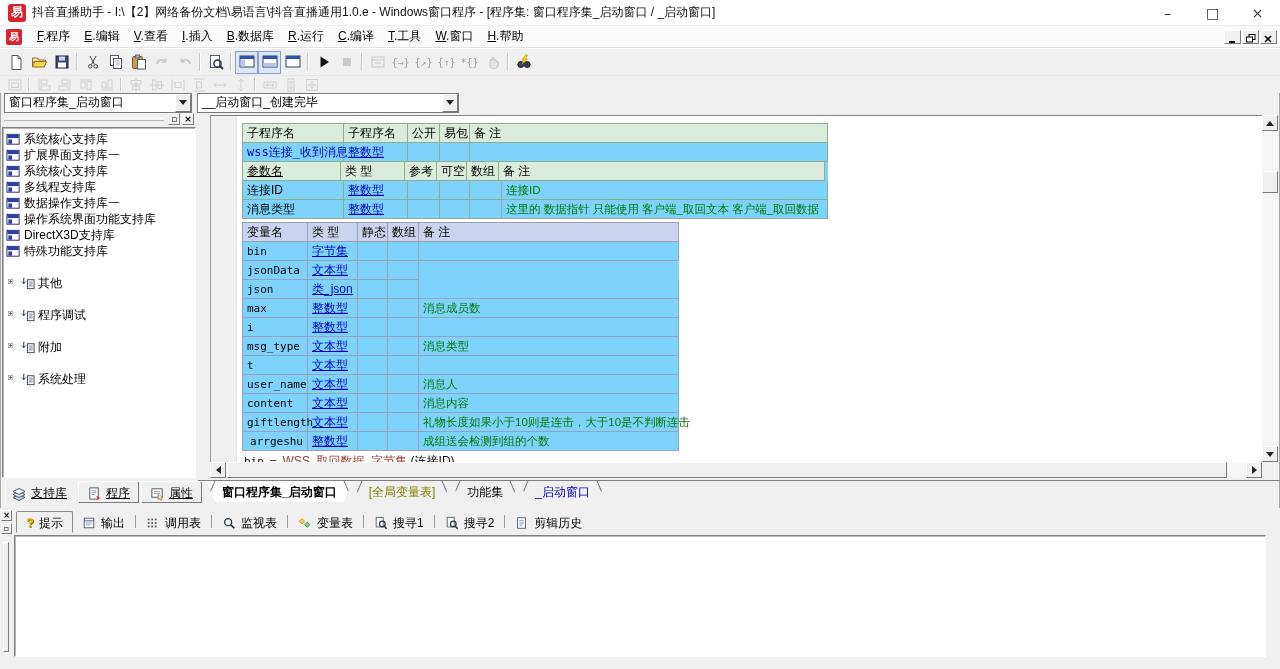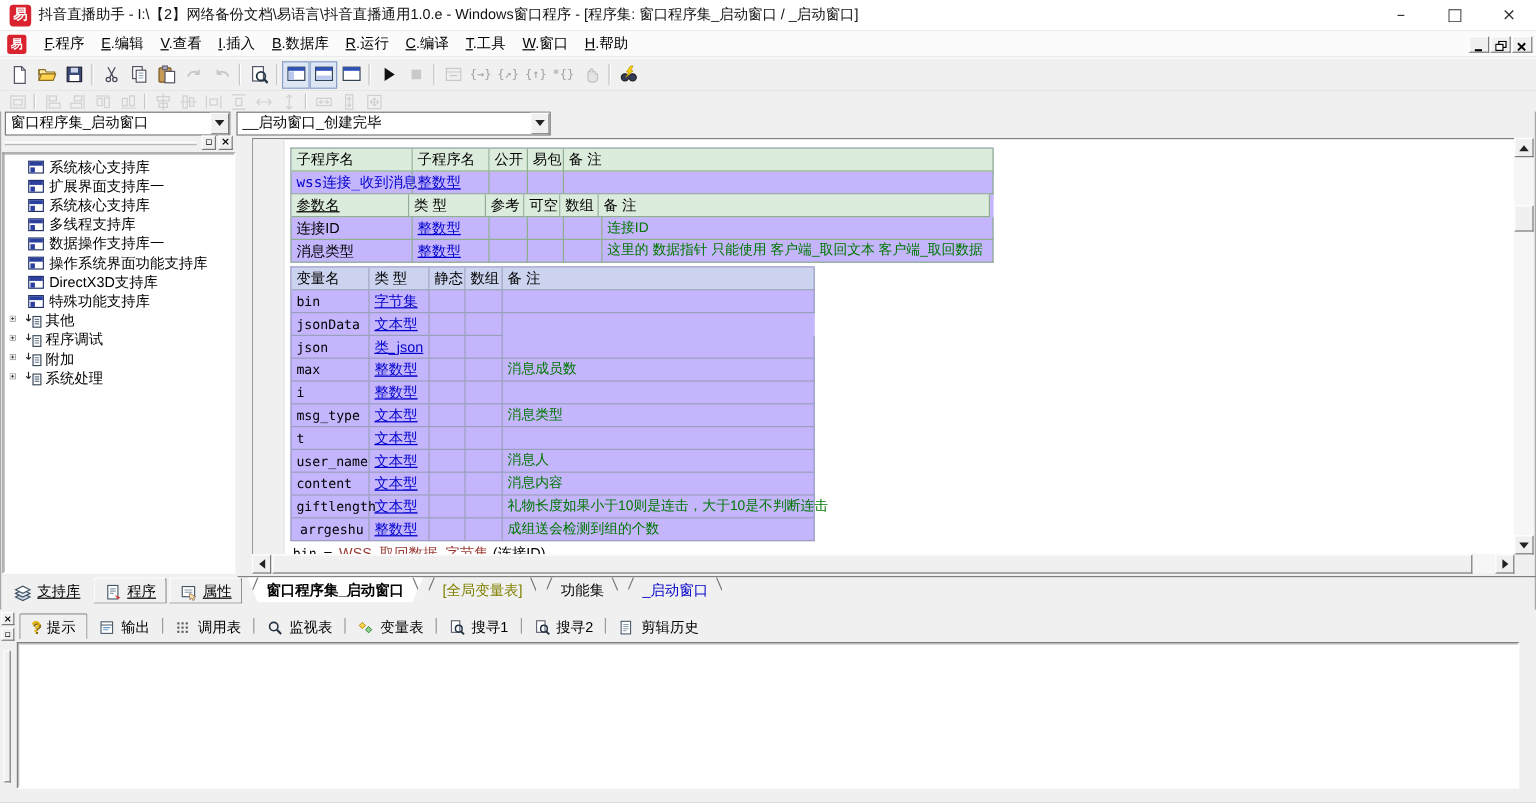--- a/index.html
+++ b/index.html
@@ -58,30 +58,30 @@
   .arrow-down{width:0;height:0;border-left:4px solid transparent;border-right:4px solid transparent;border-top:5px solid #222;}
 
   
   .panelhead{left:2px;top:113px;width:194px;height:13px;}
   .grip{position:absolute;left:2px;top:5px;width:160px;height:3px;border-top:1px solid #fff;border-bottom:1px solid #b8b8b8;}
   .ph-btn{position:absolute;top:0;width:12px;height:12px;background:var(--chrome);border:1px solid;
           border-color:var(--bevel-light) var(--bevel-dark) var(--bevel-dark) var(--bevel-light);
           font-size:9px;line-height:10px;text-align:center;font-weight:bold;font-family:"DejaVu Sans",sans-serif;}
   .treebox{left:2px;top:127px;width:194px;height:351px;background:#fff;border:1px solid;
            border-color:#808080 #fff #fff #808080;box-shadow:inset 1px 1px 0 #b8b8b8;padding:3px 2px;overflow:hidden;}
-  .tree-item{height:16px;display:flex;align-items:center;gap:3px;white-space:nowrap;padding-left:18px;}
-  .tree-item.group{padding-left:3px;}
+  .tree-item{height:16px;display:flex;align-items:center;gap:3px;white-space:nowrap;padding-left:1px;}
+  .tree-item.group{padding-left:3px;margin-top:16px;}
   .plusbox{flex:0 0 auto;display:flex;}
 
   
   .editor{left:210px;top:115px;width:1052px;height:347px;background:#fff;overflow:hidden;
           border-top:1px solid #808080;border-left:1px solid #9a9a9a;}
   .gutter{position:absolute;left:0;top:0;width:26px;height:100%;background:var(--chrome);border-right:1px solid #e4e4e4;}
   .econtent{position:absolute;left:31px;top:7px;}
-  .etable{display:inline-block;background:#c4b5fd;border-top:1px solid var(--t1b);border-left:1px solid var(--t1b);margin-bottom:3px;}
+  .etable{display:inline-block;background:#7dd3fc;border-top:1px solid var(--t1b);border-left:1px solid var(--t1b);margin-bottom:3px;}
   .vtable{border-top:1px solid var(--t2b);border-left:1px solid var(--t2b);margin-bottom:2px;}
   .trow{display:flex;height:19px;}
   .cell{border-right:1px solid var(--t1b);border-bottom:1px solid var(--t1b);padding:2px 4px 0;white-space:nowrap;
         line-height:15px;font-size:12px;}
   .vtable .cell{border-color:var(--t2b);}
   .trow.head .cell{background:var(--t1h);}
   .vtable .trow.head .cell{background:var(--t2h);}
   .mono{font-family:"DejaVu Sans Mono",monospace;font-size:11px;}
   .typelink{color:var(--type-link);text-decoration:underline;}
   .subname{color:#0000cc;font-family:"DejaVu Sans Mono",monospace;font-size:12px;}

